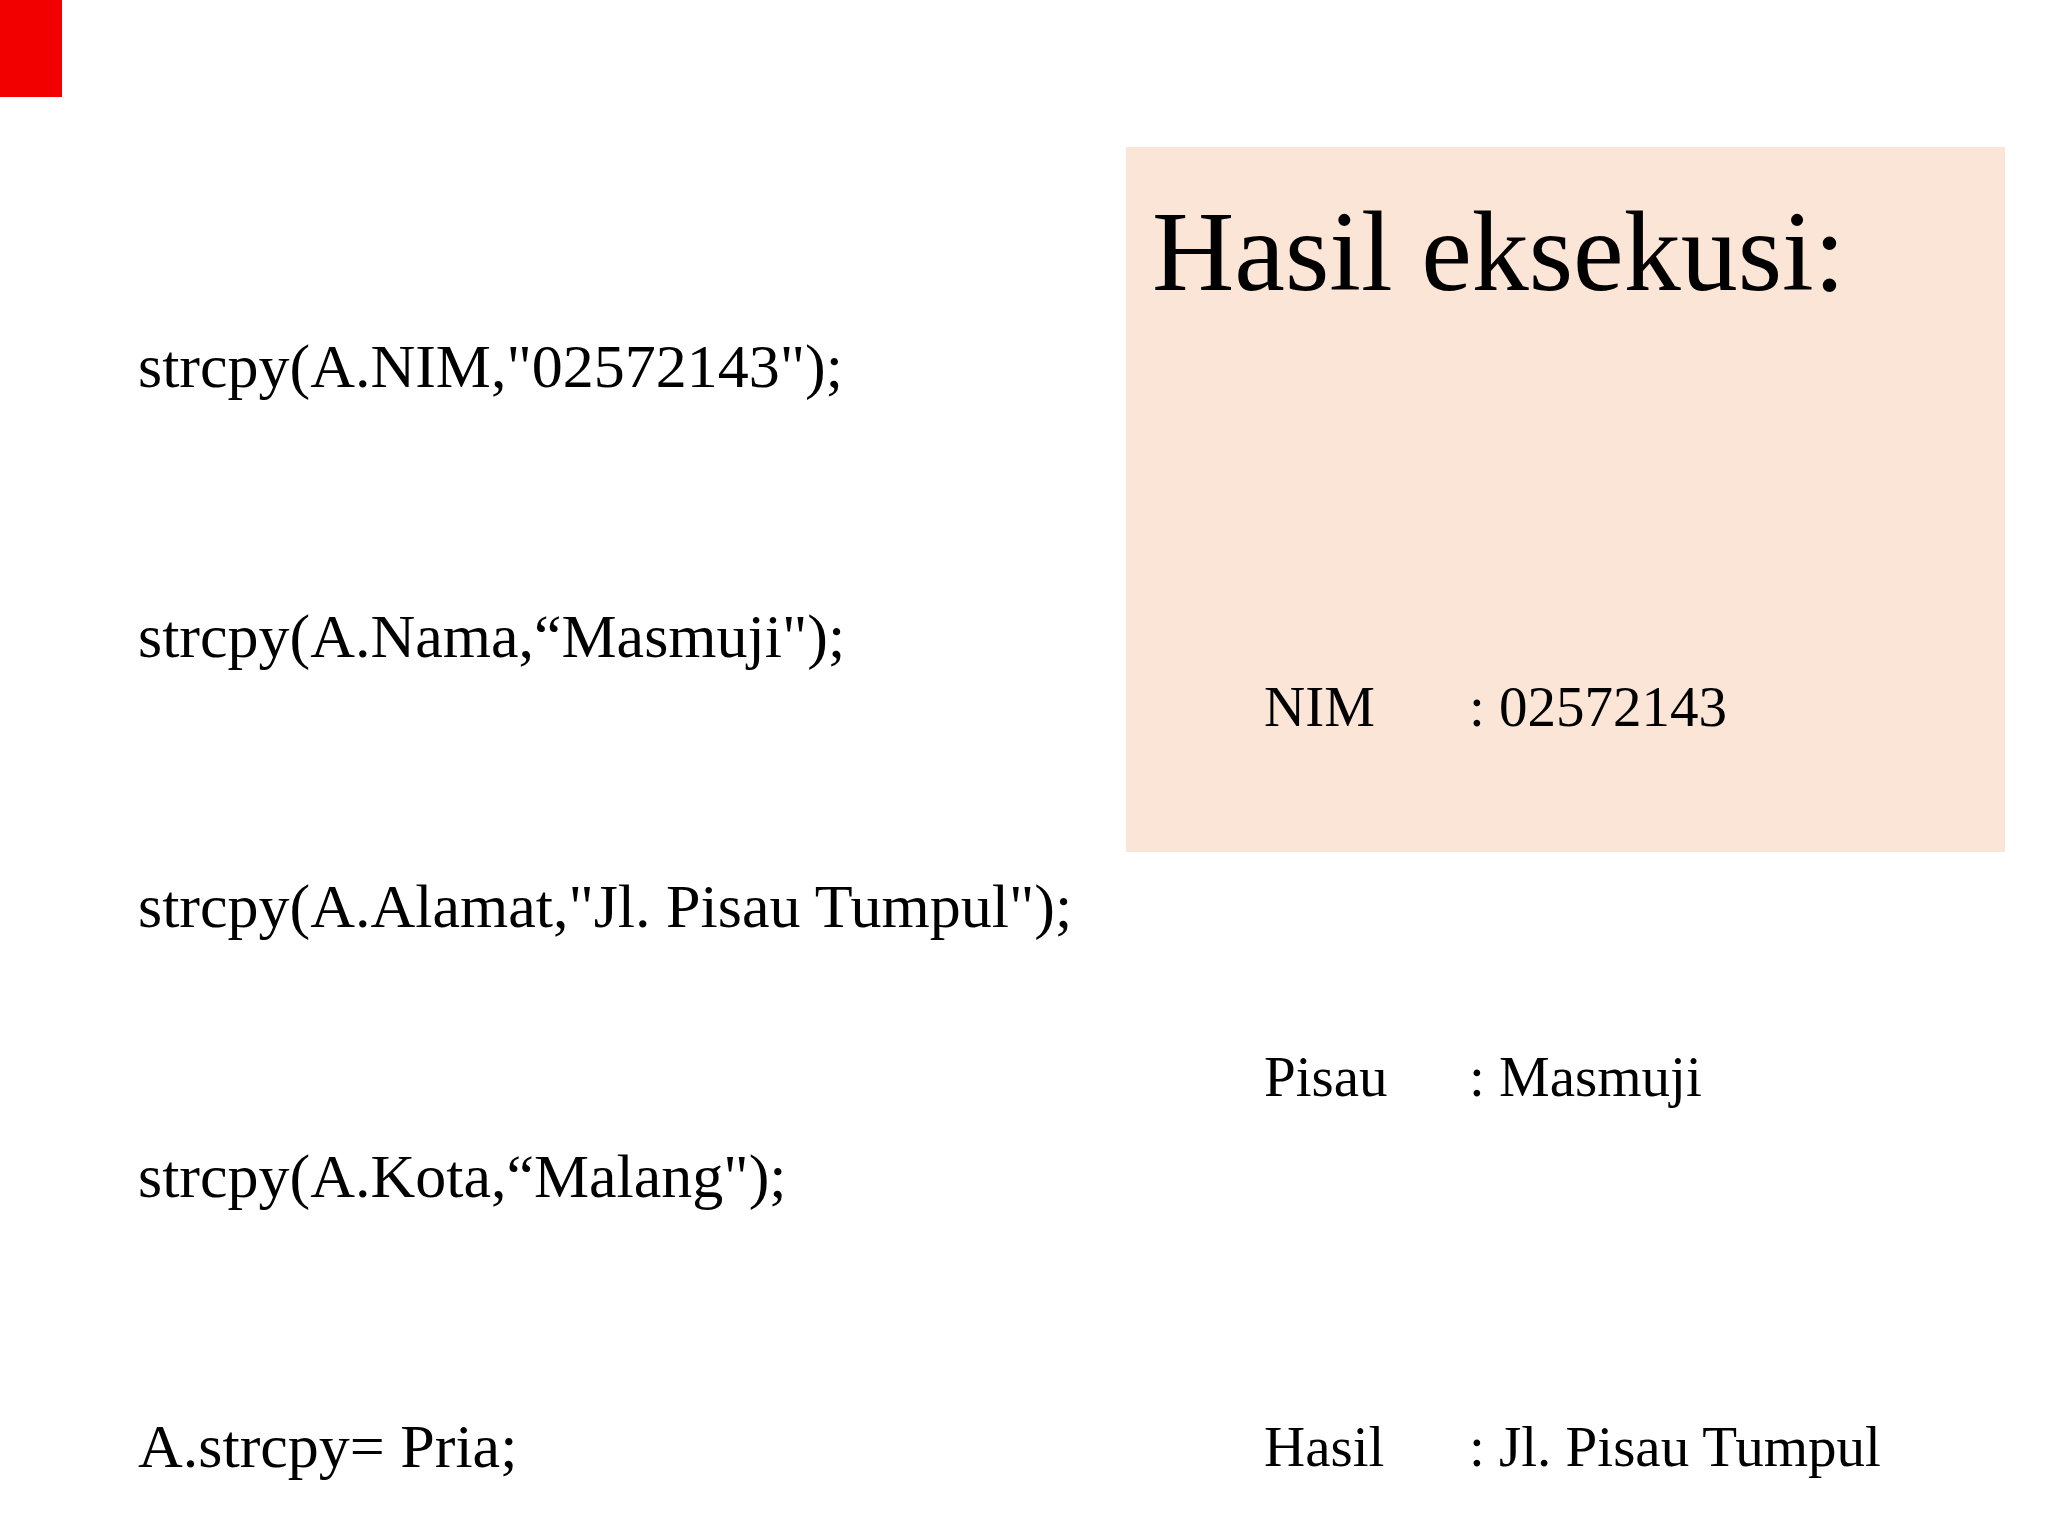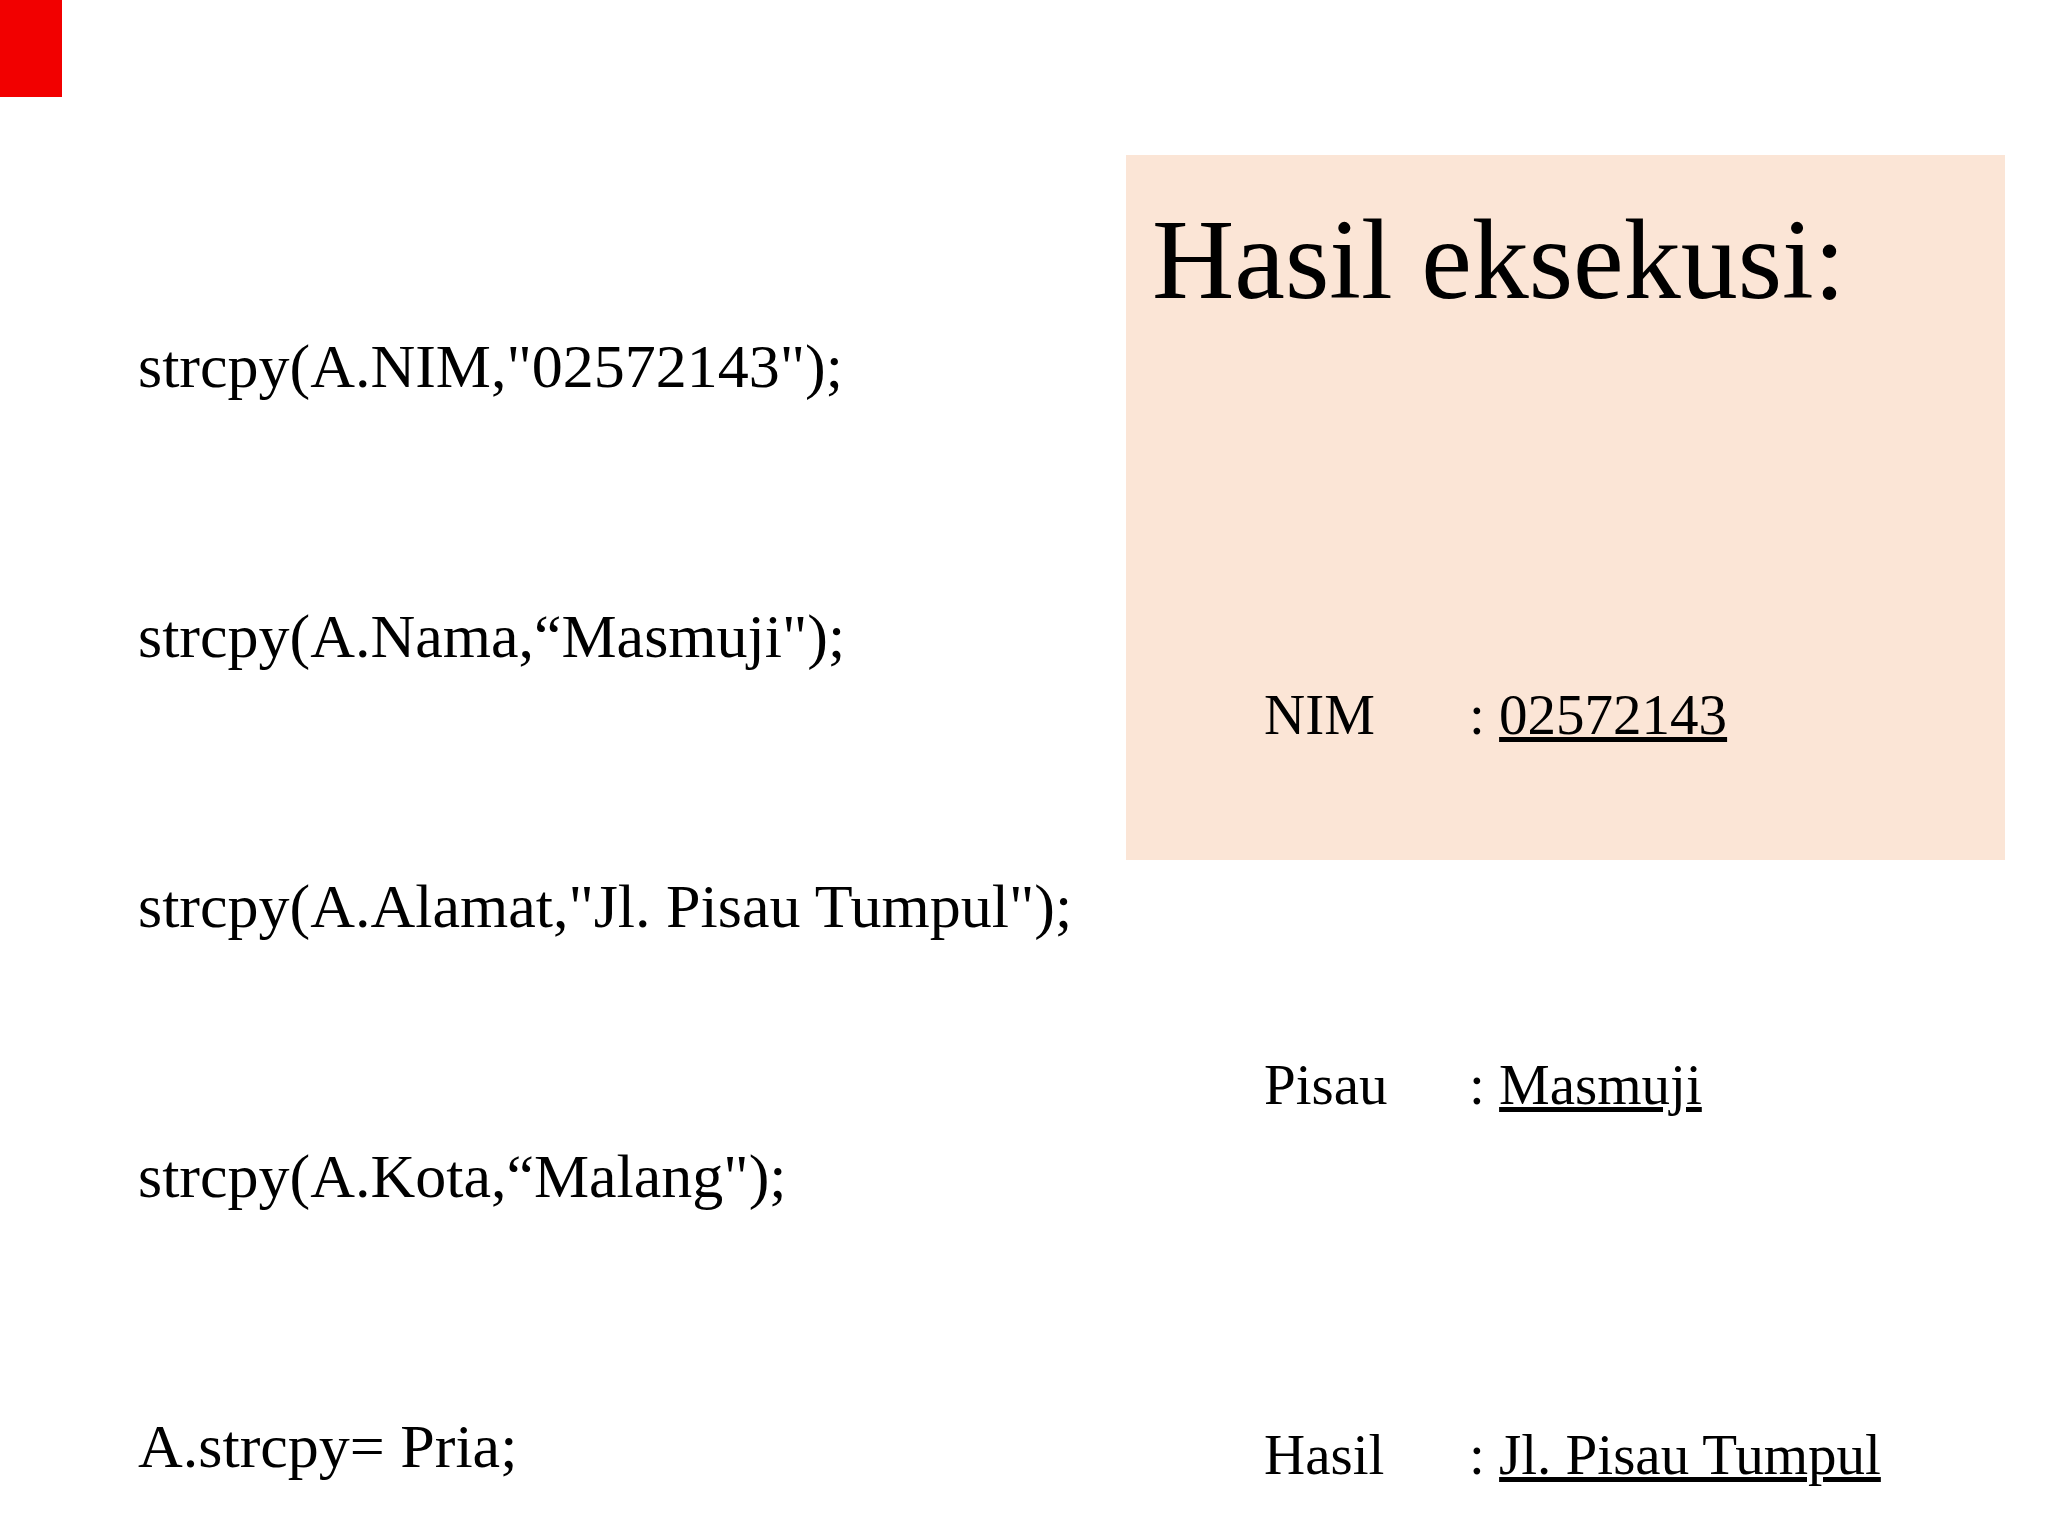--- a/index.html
+++ b/index.html
@@ -49,21 +49,21 @@
     position: absolute;
     left: 24px;
     top: 301px;
     font-size: 57px;
     line-height: 74px;
     white-space: pre;
   }
   .result-row { display: block; }
   .row-label { display: inline-block; width: 205px; }
   .row-colon { display: inline; }
-  .row-value { display: inline; text-decoration: underline; }
+  .row-value { display: inline; }
 </style>
 </head>
 <body>
 
 <div class="slide">
 
   <div class="corner-marker" style="background-color: rgb(242, 0, 0);"></div>
 
   <div class="code-block">
     <div class="code-line">strcpy(A.NIM,"02572143");</div>
@@ -75,21 +75,21 @@
     
     
     
     
     
     
     
     
   </div>
 
-  <div class="result-panel" style="background-color: rgb(251, 229, 214); margin-top: 8px;">
+  <div class="result-panel" style="background-color: rgb(251, 229, 214);">
 
     <div class="panel-title">Hasil eksekusi:</div>
 
     <div class="panel-results">
       <div class="result-row">
         <span class="row-label">NIM</span><span class="row-colon">: </span><span class="row-value">02572143</span>
       </div>
       <div class="result-row">
         <span class="row-label">Pisau</span><span class="row-colon">: </span><span class="row-value">Masmuji</span>
       </div>

